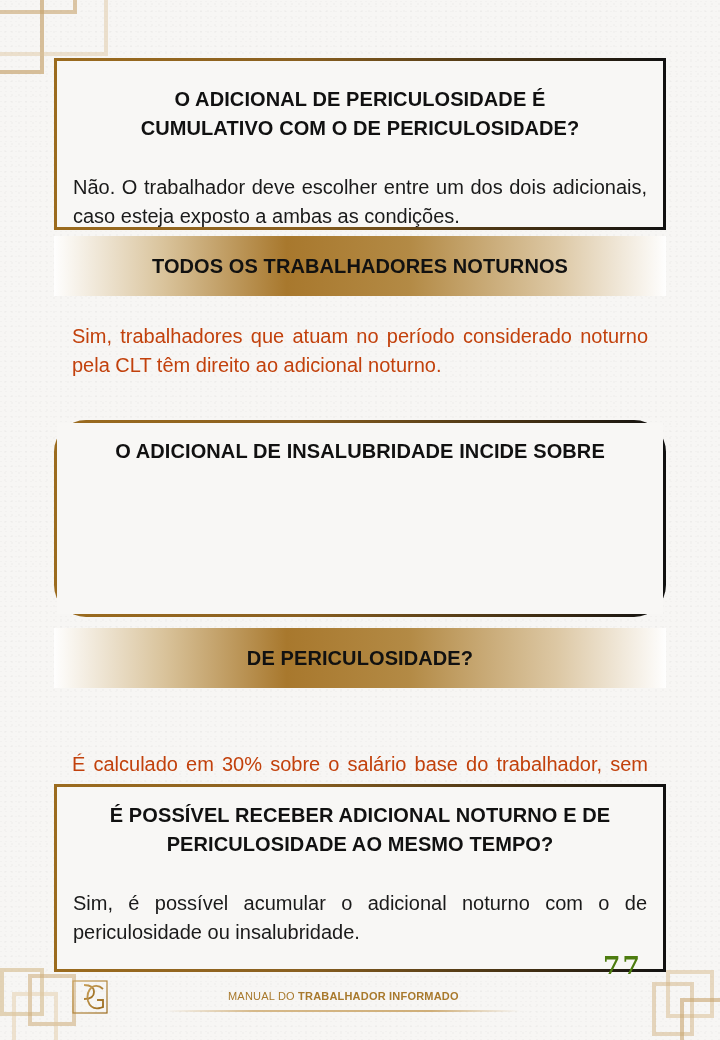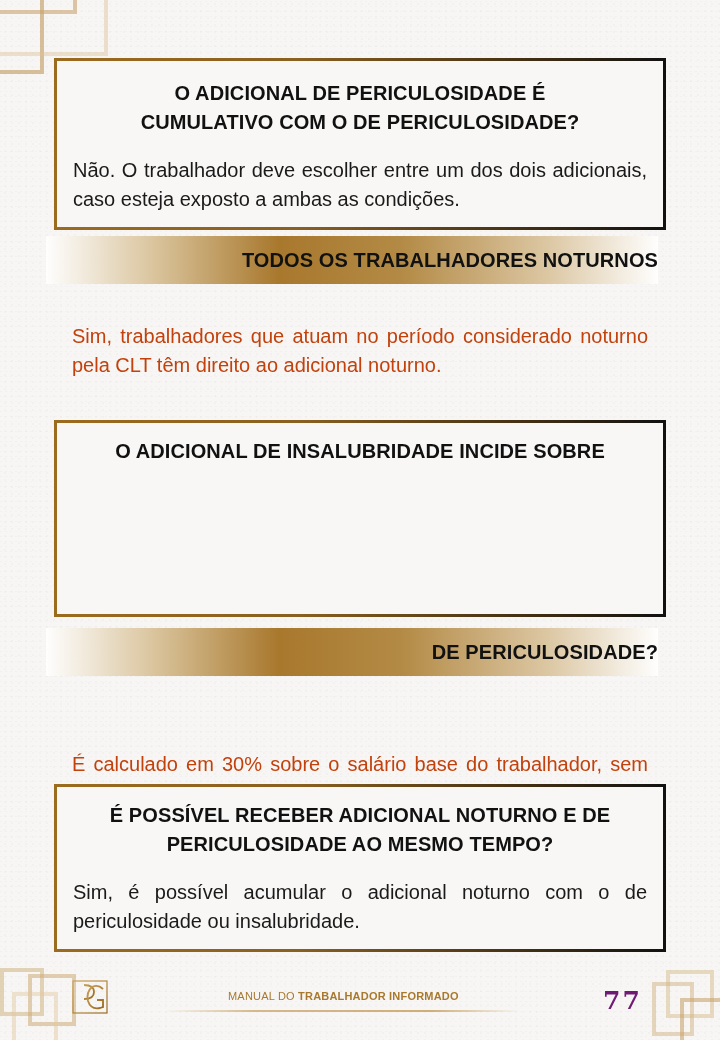--- a/index.html
+++ b/index.html
@@ -36,26 +36,26 @@
       padding: 12px 16px 0 16px;
     }
     .question {
       font-family: "Liberation Sans", sans-serif; font-weight: bold;
       font-size: 20px; line-height: 29px; text-align: center; color: #111;
       letter-spacing: 0.1px;
     }
     .answer {
       font-family: "Liberation Sans", sans-serif;
       font-size: 20px; line-height: 29px; text-align: justify;
-      text-align-last: left; color: #1a1a1a; margin-top: 19px;
+      text-align-last: left; color: #1a1a1a; margin-top: 30px;
     }
     .banner {
-      position: absolute; left: 46px; width: 612px; height: 48px;
+      position: absolute; left: 54px; width: 612px; height: 60px;
       background: linear-gradient(90deg, rgba(255,255,255,0.9) 0%, #d9c39b 18%, #a8782d 38%, #b38a45 58%, #dcc7a3 82%, rgba(255,255,255,0.9) 100%);
-      display: flex; align-items: center; justify-content: flex-end;
+      display: flex; align-items: center; justify-content: center;
     }
     .banner .question { font-size: 20px; line-height: 28px; }
     .plain-answer {
       position: absolute; left: 72px; width: 576px;
       font-family: "Liberation Sans", sans-serif;
       font-size: 20px; line-height: 29px; text-align: justify; text-align-last: left;
       color: #c2410c;
     }
     .footer-logo {
       position: absolute; left: 72px; top: 980px; width: 36px; height: 34px;
@@ -64,71 +64,71 @@
       position: absolute; left: 228px; top: 990px;
       font-family: "Liberation Sans", sans-serif; font-size: 11px;
       color: #a8792c; letter-spacing: 0.2px; white-space: nowrap;
     }
     .footer-title b { font-weight: bold; }
     .footer-line {
       position: absolute; left: 165px; top: 1010px; width: 355px; height: 2px;
       background: linear-gradient(90deg, rgba(200,165,110,0) 0%, #d6b98a 25%, #cfae78 75%, rgba(200,165,110,0) 100%);
     }
     .page-number {
-      position: absolute; left: 603px; top: 986px;
+      position: absolute; left: 603px; top: 951px;
       font-family: "DejaVu Serif", serif; font-weight: bold;
-      font-size: 25px; color: #701a75; letter-spacing: 2px;
+      font-size: 25px; color: #4d7c0f; letter-spacing: 2px;
     }
   </style>
 </head>
 <body>
 
 <div class="decor d1"></div>
 <div class="decor d2"></div>
 <div class="decor d3"></div>
 <div class="decor d4"></div>
 <div class="decor d5"></div>
 <div class="decor d6"></div>
 <div class="decor d7"></div>
 <div class="decor d8"></div>
 <div class="decor d9"></div>
 
 <section class="qa-box" style="top:58px; height:172px;">
   <div class="qa-inner">
-    <div class="question" style="margin-top:6px;">
+    <div class="question" style="margin-top:12px;">
       <div>O ADICIONAL DE PERICULOSIDADE É</div>
       <div>CUMULATIVO COM O DE PERICULOSIDADE?</div>
     </div>
     <div class="answer">Não. O trabalhador deve escolher entre um dos dois adicionais, caso esteja exposto a ambas as condições.</div>
   </div>
 </section>
 
 <div class="banner" style="top:236px;">
   <div class="question">
     <div>TODOS OS TRABALHADORES NOTURNOS</div>
   </div>
 </div>
 <div class="plain-answer" style="top:322px;">Sim, trabalhadores que atuam no período considerado noturno pela CLT têm direito ao adicional noturno.</div>
 
-<section class="qa-box" style="top:420px; height:197px;">
+<section class="qa-box" style="top:420px; height:197px;border-radius:32px;">
   <div class="qa-inner">
     <div class="question" style="margin-top:2px;">
       <div>O ADICIONAL DE INSALUBRIDADE INCIDE SOBRE</div>
     </div>
   </div>
 </section>
 
 <div class="banner" style="top:628px;">
   <div class="question">
     <div>DE PERICULOSIDADE?</div>
   </div>
 </div>
 <div class="plain-answer" style="top:750px;">É calculado em 30% sobre o salário base do trabalhador, sem incluir adicionais ou gratificações.</div>
 
-<section class="qa-box" style="top:784px; height:168px;">
+<section class="qa-box" style="top:784px; height:188px;">
   <div class="qa-inner">
     <div class="question" style="margin-top:2px;">
       <div>É POSSÍVEL RECEBER ADICIONAL NOTURNO E DE</div>
       <div>PERICULOSIDADE AO MESMO TEMPO?</div>
     </div>
     <div class="answer">Sim, é possível acumular o adicional noturno com o de periculosidade ou insalubridade.</div>
   </div>
 </section>
 
 <div class="footer-logo">

